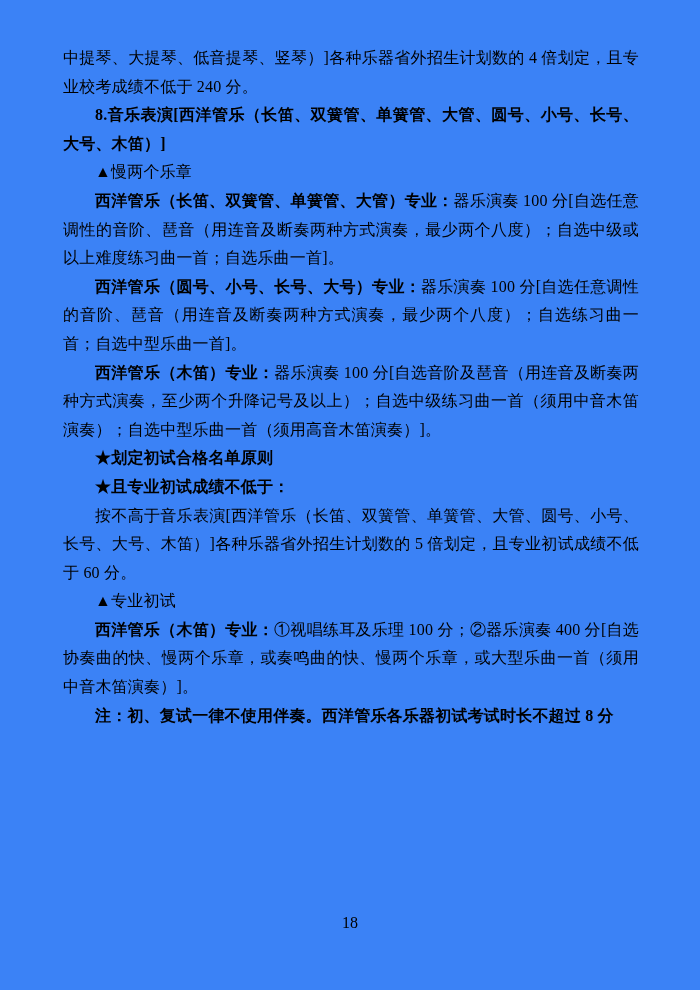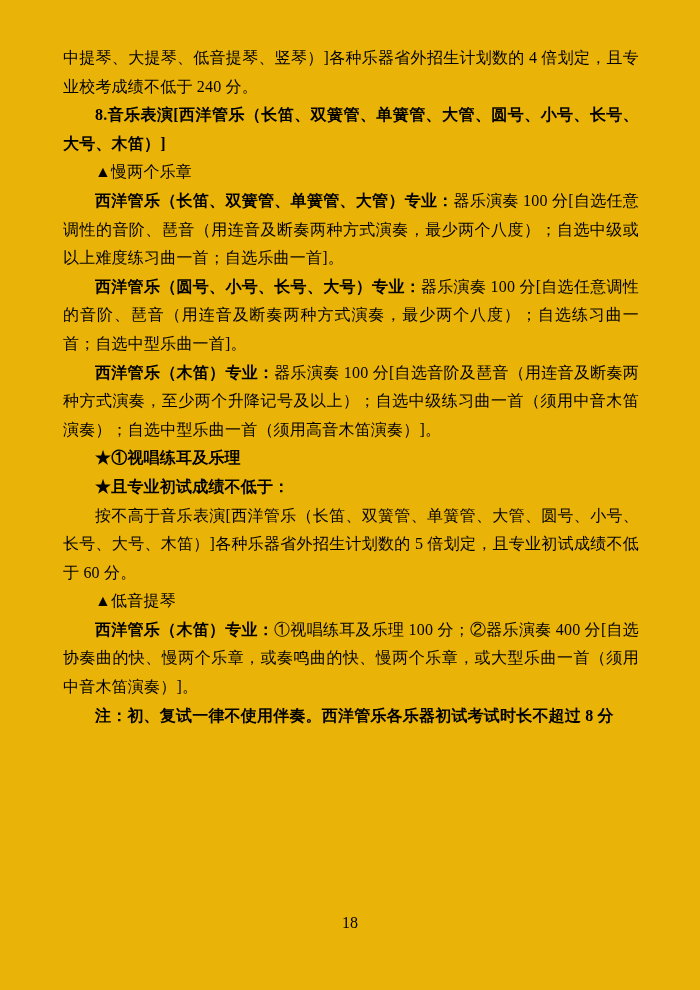--- a/index.html
+++ b/index.html
@@ -4,21 +4,21 @@
 <style>
   html, body {
     margin: 0;
     padding: 0;
     background: #ffffff;
   }
   .page {
     position: relative;
     width: 700px;
     height: 990px;
-    background: #eab308;
+    background: #3b82f6;
     overflow: hidden;
     font-family: "Liberation Serif", "DejaVu Serif", serif;
     color: #000000;
   }
   .doc-body {
     position: absolute;
     left: 63px;
     top: 44px;
     width: 576px;
     font-size: 16px;
@@ -51,21 +51,21 @@
 <body>
 
 <div class="page">
   <div class="doc-body">
       <p class="no-indent"><span>中提琴、大提琴、低音提琴、竖琴）]各种乐器省外招生计划数的 4 倍划定，且专业校考成绩不低于 240 分。</span></p>
       <p><b>8.音乐表演[西洋管乐（长笛、双簧管、单簧管、大管、圆号、小号、长号、大号、木笛）]</b></p>
       <p><span>▲慢两个乐章</span></p>
       <p><b>西洋管乐（长笛、双簧管、单簧管、大管）专业：</b><span>器乐演奏 100 分[自选任意调性的音阶、琶音（用连音及断奏两种方式演奏，最少两个八度）；自选中级或以上难度练习曲一首；自选乐曲一首]。</span></p>
       <p><b>西洋管乐（圆号、小号、长号、大号）专业：</b><span>器乐演奏 100 分[自选任意调性的音阶、琶音（用连音及断奏两种方式演奏，最少两个八度）；自选练习曲一首；自选中型乐曲一首]。</span></p>
       <p><b>西洋管乐（木笛）专业：</b><span>器乐演奏 100 分[自选音阶及琶音（用连音及断奏两种方式演奏，至少两个升降记号及以上）；自选中级练习曲一首（须用中音木笛演奏）；自选中型乐曲一首（须用高音木笛演奏）]。</span></p>
-      <p><b>★①视唱练耳及乐理</b></p>
+      <p><b>★划定初试合格名单原则</b></p>
       <p><b>★且专业初试成绩不低于：</b></p>
       <p><span>按不高于音乐表演[西洋管乐（长笛、双簧管、单簧管、大管、圆号、小号、长号、大号、木笛）]各种乐器省外招生计划数的 5 倍划定，且专业初试成绩不低于 60 分。</span></p>
-      <p><span>▲低音提琴</span></p>
+      <p><span>▲专业初试</span></p>
       <p><b>西洋管乐（木笛）专业：</b><span>①视唱练耳及乐理 100 分；②器乐演奏 400 分[自选协奏曲的快、慢两个乐章，或奏鸣曲的快、慢两个乐章，或大型乐曲一首（须用中音木笛演奏）]。</span></p>
       <p><b>注：初、复试一律不使用伴奏。西洋管乐各乐器初试考试时长不超过 8 分</b></p>
     </div>
   <div class="page-footer">18</div>
 </div>
 
 </body></html>

